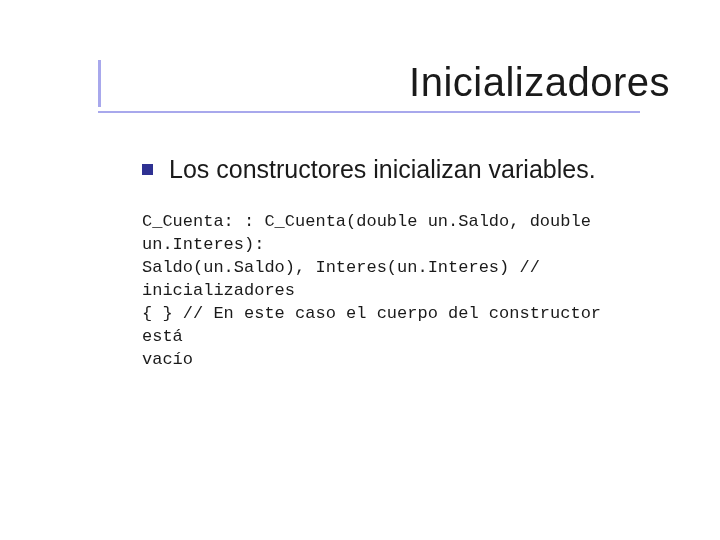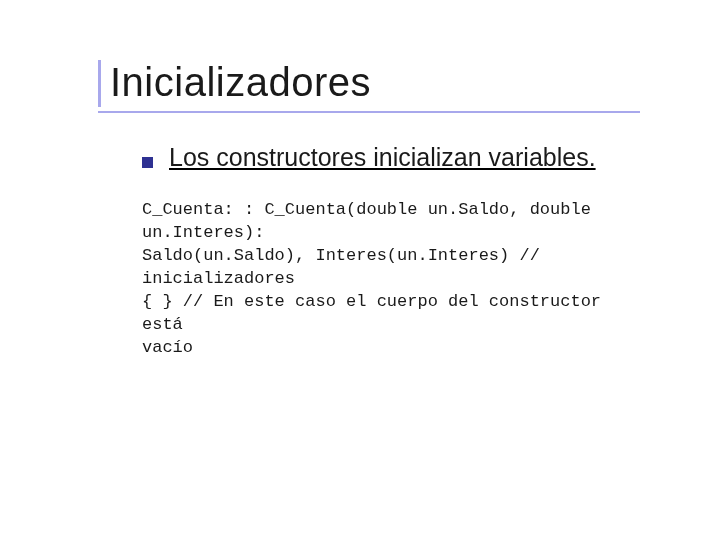--- a/index.html
+++ b/index.html
@@ -1,23 +1,23 @@
 <!DOCTYPE html>
 <html><head>
 <meta charset="utf-8">
 <style>
   * { margin: 0; padding: 0; box-sizing: border-box; }
   html, body { width: 720px; height: 540px; background: #fff; font-family: Verdana, Geneva, sans-serif; overflow: hidden; }
   .slide { width: 720px; height: 540px; position: relative; padding: 60px 50px 40px 50px; }
-  .title-wrap { position: relative; padding-left: 60px; margin-bottom: 28px; }
+  .title-wrap { position: relative; padding-left: 60px; margin-bottom: 40px; text-align: right; }
   .title-accent { position: absolute; left: 48px; top: 0; bottom: 6px; width: 3px; background: #a8a8ec; }
   .title-underline { position: absolute; left: 48px; right: 30px; bottom: 0; height: 2px; background: #a8a8ec; }
   .title { font-size: 40px; font-weight: 400; color: #1a1a1a; letter-spacing: 0.5px; padding-bottom: 8px; }
   .body { padding-left: 92px; padding-right: 40px; }
-  .bullet-row { display: flex; align-items: center; margin-bottom: 2px; text-decoration: underline; }
+  .bullet-row { display: flex; align-items: flex-start; margin-bottom: 2px; }
   .bullet-icon { flex: 0 0 auto; width: 11px; height: 11px; background: #2e3192; margin-top: 11px; margin-right: 16px; }
   .bullet-text { font-size: 25px; line-height: 1.28; color: #1a1a1a; }
   .code-block { font-family: "Courier New", Courier, monospace; font-size: 17px; line-height: 1.35; color: #1a1a1a; margin: 26px 0 20px 0; padding-right: 10px; white-space: pre-wrap; word-break: break-word; }
   .body-2 { padding-left: 92px; padding-right: 40px; }
   .italic-bold { font-style: italic; font-weight: 700; }
 </style>
 </head>
 <body>
 
 <div class="slide">

